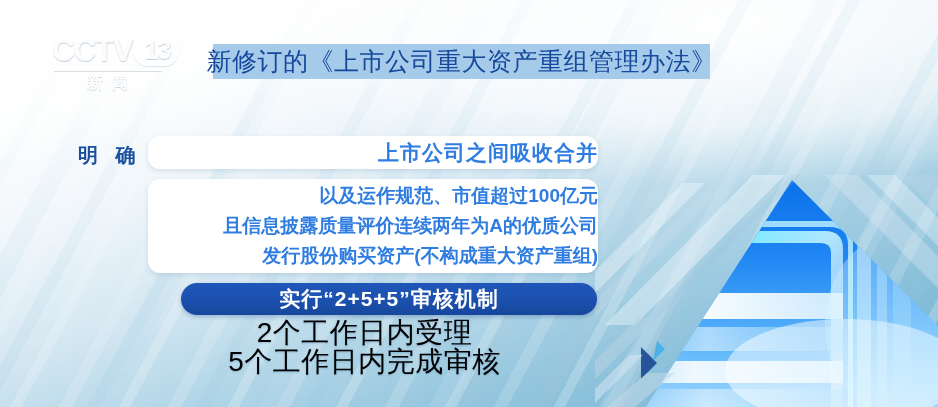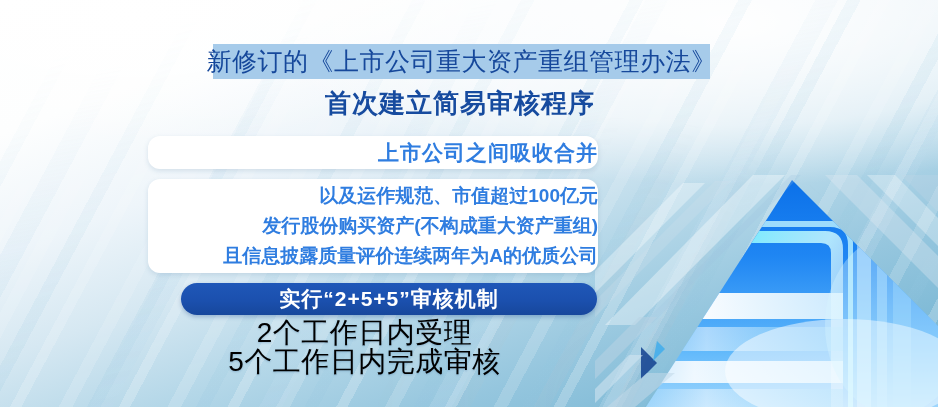--- a/index.html
+++ b/index.html
@@ -371,38 +371,43 @@
 
         <g opacity="0.55">
           <polygon points="0,186 44,142 62,142 0,204" fill="#b9d3e4"></polygon>
           <polygon points="0,214 34,180 48,180 0,228" fill="#d6e7f2"></polygon>
           <polygon points="52,198 80,198 40,232 12,232" fill="#c3dae9"></polygon>
         </g>
       </g>
     </svg>
   </div>
 
+  <div class="logo">
+    <div class="logo-text">
+      <span>CCTV</span><span class="logo-13">13</span>
+    </div>
+    <div class="logo-rule"></div>
+    <div class="logo-sub">新闻</div>
+  </div>
 
   <div class="title-band">
     <span>新修订的《上市公司重大资产重组管理办法》</span>
   </div>
 
-  <div class="subtitle">
-    <span>首次建立简易审核程序</span>
-  </div>
-
+
+  <div class="label-mingque">明 确</div>
 
   <div class="card card-1">
     <div class="line">上市公司之间吸收合并</div>
   </div>
 
   <div class="card card-2">
     <div class="line">以及运作规范、市值超过100亿元</div>
+    <div class="line">且信息披露质量评价连续两年为A的优质公司</div>
     <div class="line">发行股份购买资产(不构成重大资产重组)</div>
-    <div class="line">且信息披露质量评价连续两年为A的优质公司</div>
   </div>
 
   <div class="pill-blue">
     <span>实行“2+5+5”审核机制</span>
   </div>
 
   <div class="bottom-lines">
     <div class="line">2个工作日内受理</div>
     <div class="line">5个工作日内完成审核</div>
   </div>

